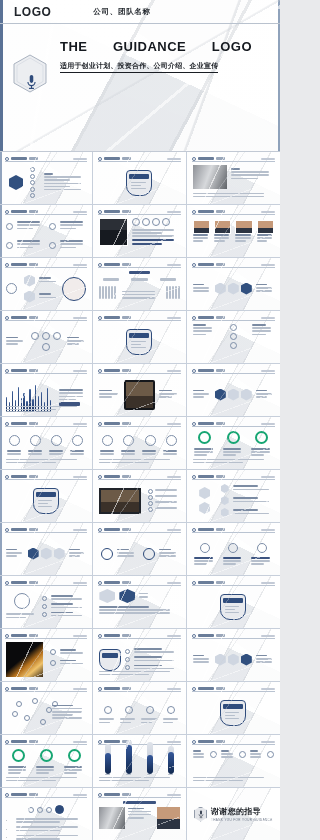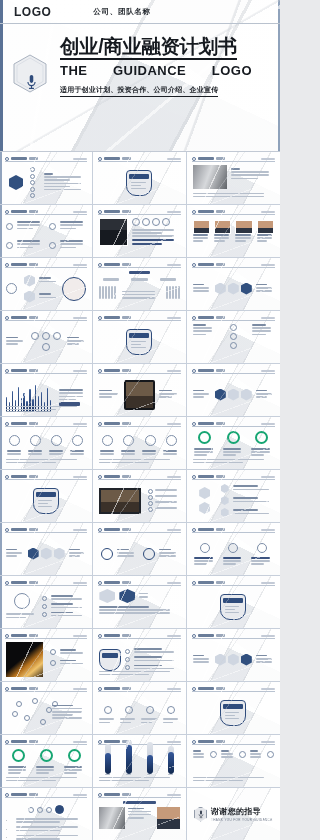--- a/index.html
+++ b/index.html
@@ -186,21 +186,20 @@
             <rect x="4" y="1" width="4" height="9" rx="2" fill="#2f4c7c"></rect>
             <path d="M2 9a4 4 0 0 0 8 0" fill="none" stroke="#2f4c7c" stroke-width="1.3"></path>
             <line x1="6" y1="13" x2="6" y2="16" stroke="#2f4c7c" stroke-width="1.3"></line>
             <line x1="3.2" y1="16.2" x2="8.8" y2="16.2" stroke="#2f4c7c" stroke-width="1.3"></line>
           </svg>
         </span>
       </div>
     </div>
 
     <div class="titleblock">
-      <div id="main-title">创业/商业融资计划书</div>
       <div id="sub-title">
         <span>THE</span>
         <span>GUIDANCE</span>
         <span>LOGO</span>
       </div>
       <div id="tagline">适用于创业计划、投资合作、公司介绍、企业宣传</div>
     </div>
   </div>
 </div>
 

